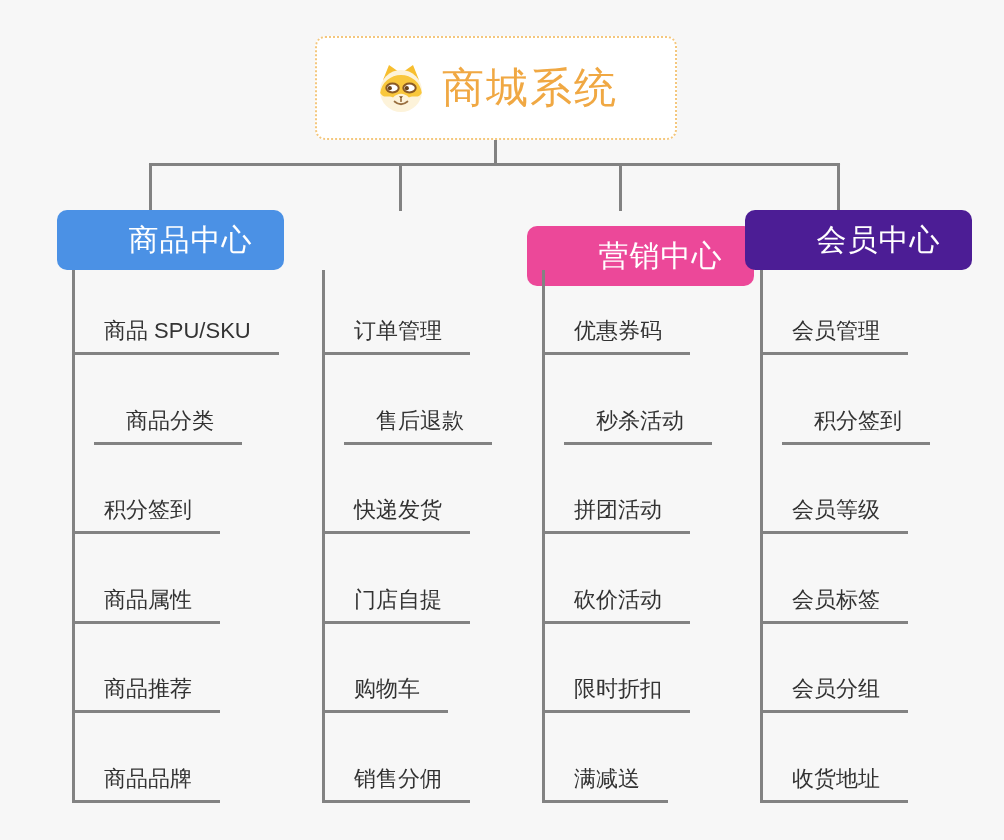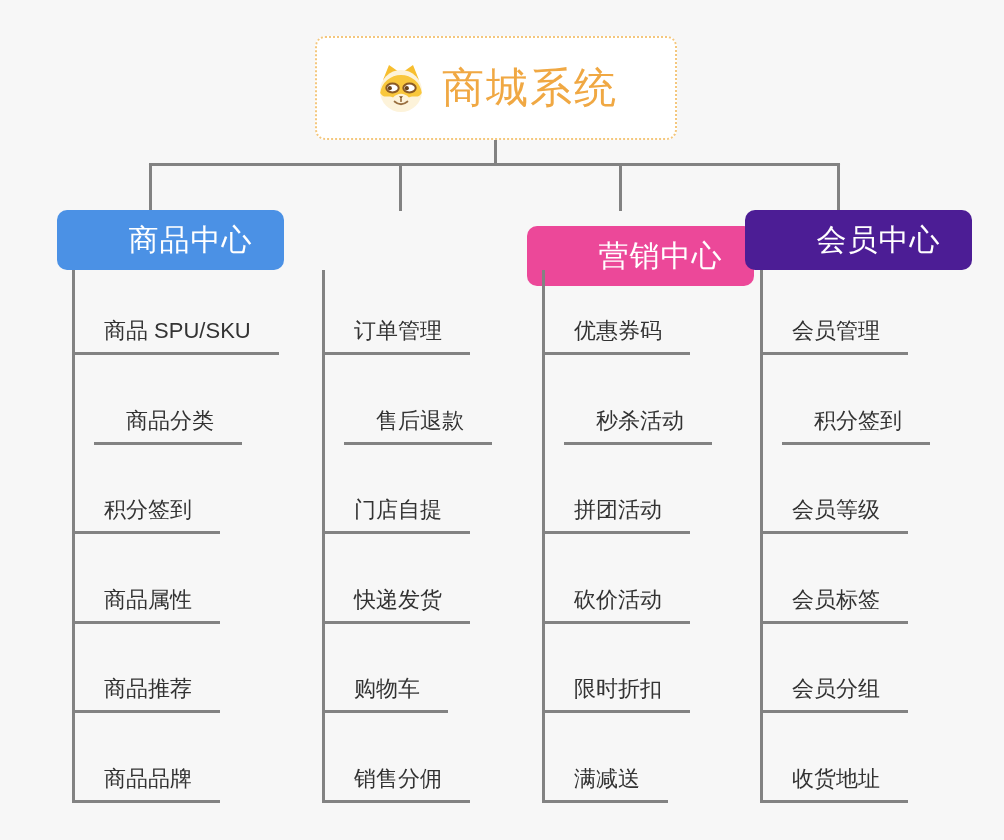--- a/index.html
+++ b/index.html
@@ -89,22 +89,22 @@
       <div class="leaf">商品推荐</div>
       <div class="leaf">商品品牌</div>
     </div>
   </div>
 
   <div class="branch branch-2">
     <div class="trunk"></div>
     <div class="leaves">
       <div class="leaf">订单管理</div>
       <div class="leaf">售后退款</div>
+      <div class="leaf">快递发货</div>
       <div class="leaf">门店自提</div>
-      <div class="leaf">快递发货</div>
       <div class="leaf">购物车</div>
       <div class="leaf">销售分佣</div>
     </div>
   </div>
 
   <div class="branch branch-3">
     <div class="cat" style="background-color: #ec4899; margin-top: 16px;">
       <span>营销中心</span>
     </div>
     <div class="trunk"></div>

